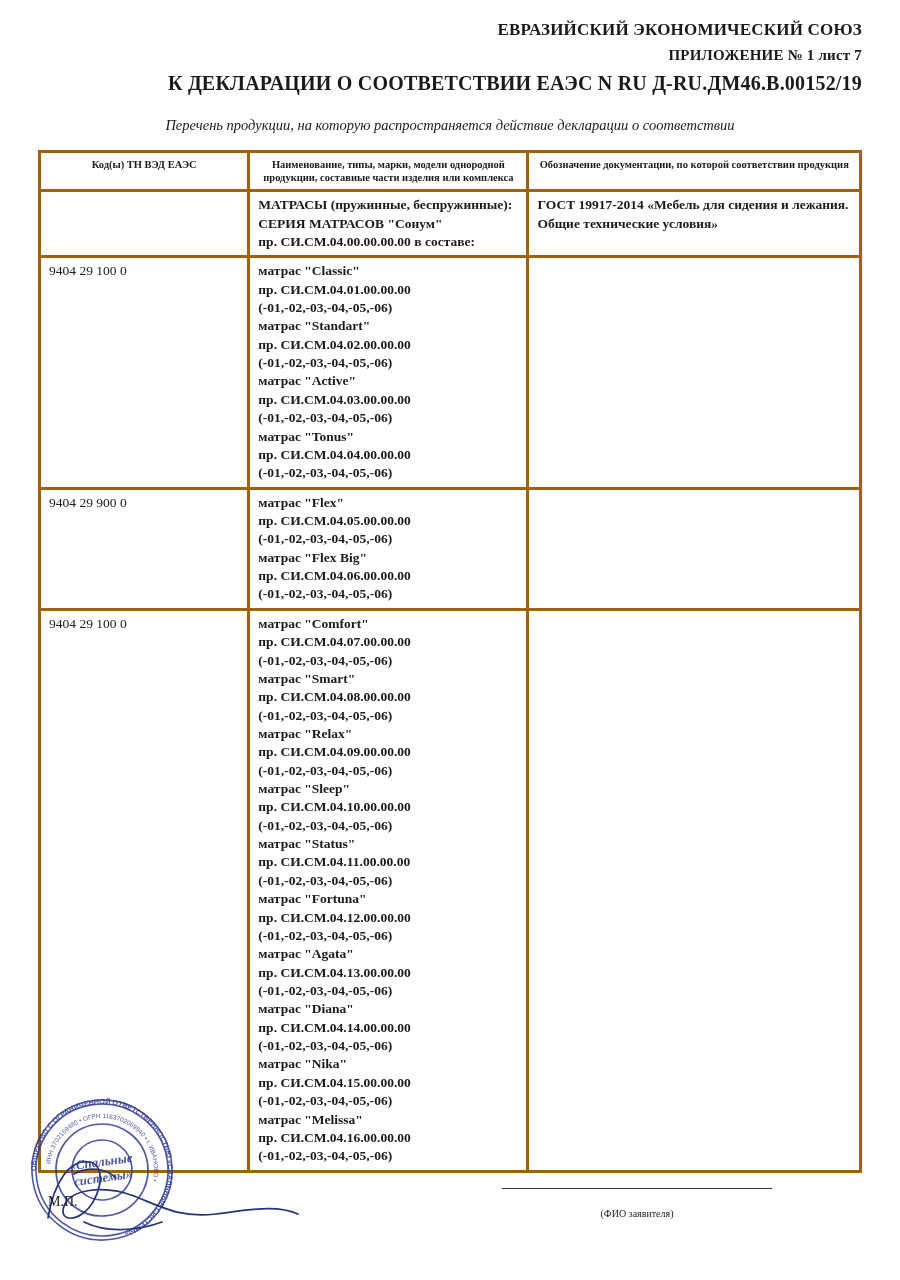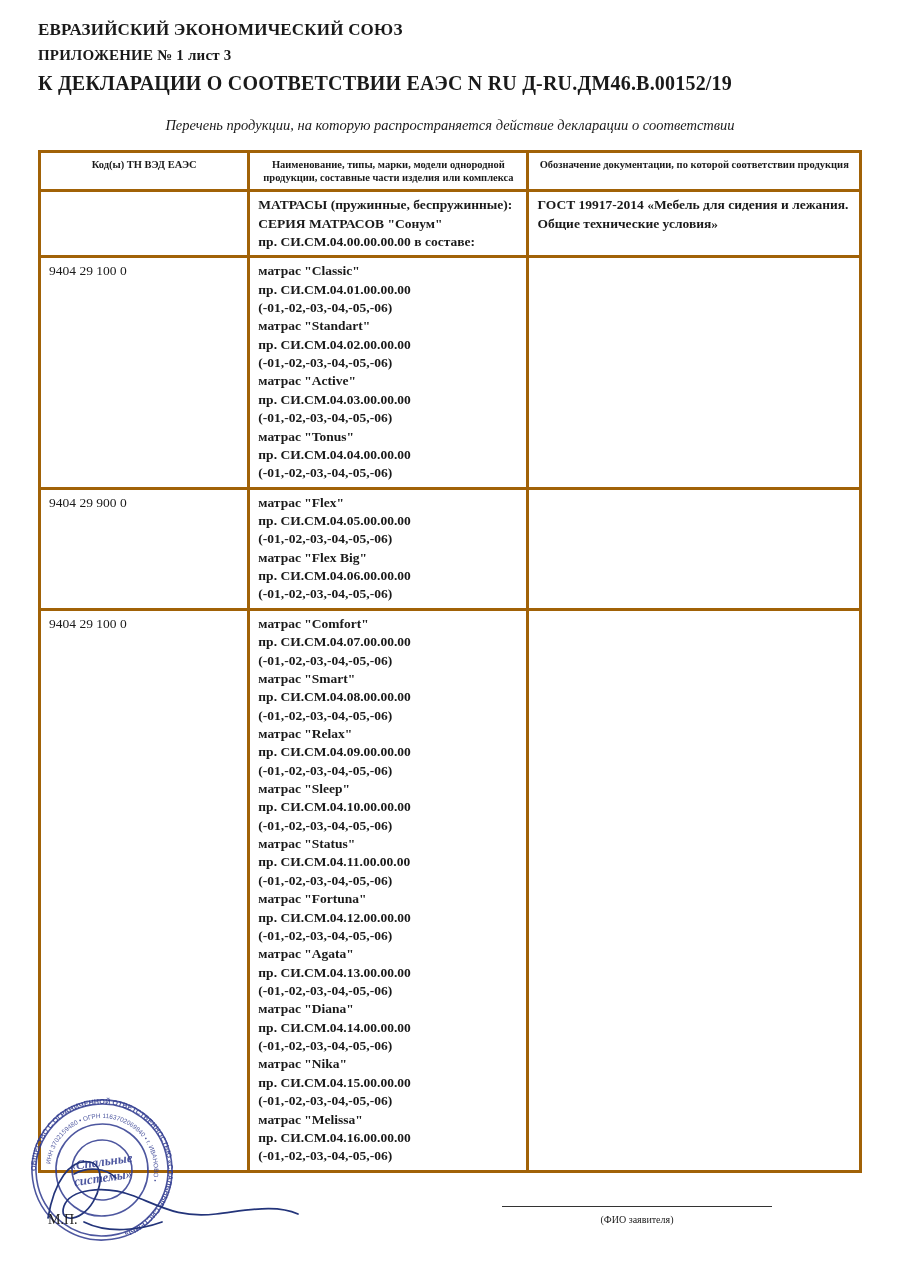--- a/index.html
+++ b/index.html
@@ -16,21 +16,21 @@
     overflow: hidden;
   }
   .page {
     position: relative;
     width: 900px;
     height: 1280px;
     box-sizing: border-box;
     padding: 16px 38px 0 38px;
   }
   .hdr {
-    text-align: left;
+    text-align: right;
     font-weight: bold;
     letter-spacing: 0.2px;
   }
   .hdr-1 {
     font-size: 17px;
     margin-top: 4px;
   }
   .hdr-2 {
     font-size: 15px;
     margin-top: 7px;
@@ -76,21 +76,21 @@
   .cell-code {
     font-size: 13.5px;
     line-height: 1.36;
   }
   .row-intro .cell-text { font-size: 13.5px; }
 
   .footer {
     position: absolute;
     left: 38px;
     right: 38px;
-    bottom: 22px;
+    bottom: 40px;
     height: 70px;
   }
   .sig-left {
     position: absolute;
     left: 10px;
     top: 24px;
     font-size: 14px;
   }
   .sig-right {
     position: absolute;
@@ -99,21 +99,21 @@
     text-align: center;
     width: 330px;
   }
   .sig-name {
     font-size: 14.5px;
     padding-bottom: 3px;
   }
   .sig-line {
     border-top: 1px solid #333;
     margin: 0 30px;
-    padding-top: 2px;
+    padding-top: 14px;
   }
   .sig-caption {
     font-size: 10px;
     color: #222;
   }
 
   
   .stamp {
     position: absolute;
     left: 22px;
@@ -132,21 +132,21 @@
     height: 120px;
     pointer-events: none;
   }
 </style>
 </head>
 <body>
 
 <div class="page">
 
   <div class="hdr hdr-1">ЕВРАЗИЙСКИЙ ЭКОНОМИЧЕСКИЙ СОЮЗ</div>
-  <div class="hdr hdr-2">ПРИЛОЖЕНИЕ № 1 лист 3</div>
+  <div class="hdr hdr-2">ПРИЛОЖЕНИЕ № 1 лист 7</div>
   <div class="hdr hdr-3">К ДЕКЛАРАЦИИ О СООТВЕТСТВИИ ЕАЭС N RU Д-RU.ДМ46.В.00152/19</div>
 
   <div class="subtitle">Перечень продукции, на которую распространяется действие декларации о соответствии</div>
 
   <table class="main">
     <colgroup>
       <col class="c1">
         <col class="c2">
         <col class="c3">
     </colgroup>

